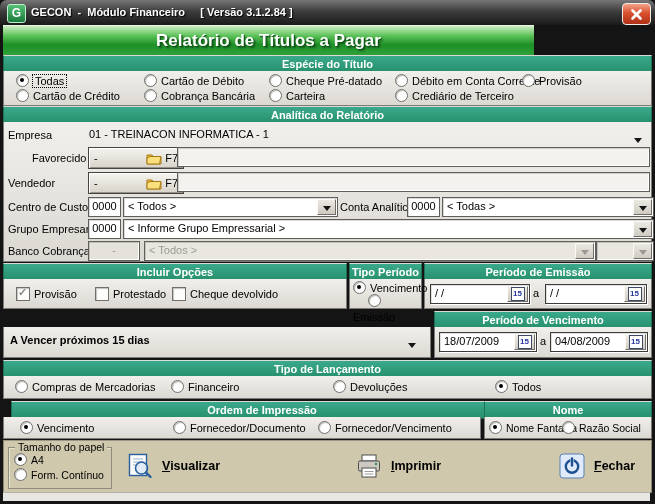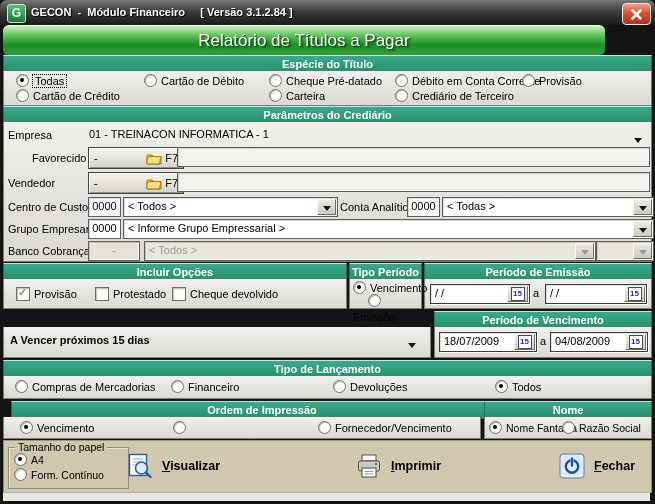--- a/index.html
+++ b/index.html
@@ -14,26 +14,26 @@
   .app-icon { left:7px; top:4px; width:17px; height:17px; border-radius:3px;
     background:linear-gradient(#55c177,#1b7a3a); border:1px solid #bfeecb;
     color:#fff; font-weight:bold; font-size:12px; text-align:center; line-height:16px; }
   .title-text { left:31px; top:6px; color:#fff; font-weight:bold; font-size:11px;
     text-shadow:1px 1px 1px #000; white-space:pre; }
   .close-btn { left:622px; top:3px; width:27px; height:20px; border-radius:4px;
     background:linear-gradient(#f3a28b,#d9512f 45%,#b03018);
     border:1px solid #f4ece6; display:flex; align-items:center; justify-content:center; cursor:pointer; }
 
   
-  .main-header { left:3px; top:25px; width:602px; height:29px;
+  .main-header { left:3px; top:25px; width:531px; height:29px;
     background:linear-gradient(#cdeec4 0%, #58c055 35%, #1d8f27 65%, #2fa339 100%);
     border-top:1px solid #e7f8e2; border-bottom:1px solid #0c5a14;
     display:flex; align-items:center; justify-content:center;
-    color:#fff; font-weight:normal; font-size:17px;
-    text-shadow:1px 1px 0 #0b5a14, 2px 2px 2px rgba(0,0,0,.45);border-radius:6px; }
+    color:#fff; font-weight:bold; font-size:17px;
+    text-shadow:1px 1px 0 #0b5a14, 2px 2px 2px rgba(0,0,0,.45); }
 
   
   .sec-h { height:16px; background:linear-gradient(#3aa98b,#27906d);
     border:1px solid #1e7257; border-top:1px solid #dcdad5;
     color:#fff; font-weight:bold; font-size:11px;
     display:flex; align-items:center; justify-content:center; }
   .panel { background:linear-gradient(#f1efeb,#dcd9d3);
     border:1px solid #7c7b77; border-top:none; }
 
   
@@ -117,20 +117,24 @@
     <span class="focus">Todas</span>
   </div>
   <div class="abs radio" style="left:16px;top:89px;">
     <span class="rb"></span>
     <span>Cartão de Crédito</span>
   </div>
   <div class="abs radio" style="left:144px;top:74px;">
     <span class="rb"></span>
     <span>Cartão de Débito</span>
   </div>
+  <div class="abs radio" style="left:144px;top:89px;">
+    <span class="rb"></span>
+    <span>Cobrança Bancária</span>
+  </div>
   <div class="abs radio" style="left:269px;top:74px;">
     <span class="rb"></span>
     <span>Cheque Pré-datado</span>
   </div>
   <div class="abs radio" style="left:269px;top:89px;">
     <span class="rb"></span>
     <span>Carteira</span>
   </div>
   <div class="abs radio" style="left:395px;top:74px;">
     <span class="rb"></span>
@@ -138,21 +142,21 @@
   </div>
   <div class="abs radio" style="left:395px;top:89px;">
     <span class="rb"></span>
     <span>Crediário de Terceiro</span>
   </div>
   <div class="abs radio" style="left:522px;top:74px;">
     <span class="rb"></span>
     <span>Provisão</span>
   </div>
 
-  <div class="abs sec-h" style="left:3px;top:106px;width:647px;">Parâmetros do Crediário</div>
+  <div class="abs sec-h" style="left:3px;top:106px;width:647px;">Analítica do Relatório</div>
   <div class="abs panel" style="left:3px;top:122px;width:647px;height:139px;"></div>
 
   <div class="abs lbl" style="left:8px;top:129px;">Empresa</div>
   <div class="abs flat-combo" style="left:85px;top:126px;width:563px;height:18px;">
     <span style="position:absolute;left:4px;top:2px;">01 - TREINACON INFORMATICA - 1</span>
     <span class="tri"></span>
   </div>
 
   <div class="abs lbl" style="left:8px;top:152px;margin-left:24px;">Favorecido</div>
   <div class="abs f7-btn" style="left:88px;top:147px;width:84px;height:20px;">
@@ -307,37 +311,38 @@
   <div class="abs panel" style="left:3px;top:417px;width:476px;height:21px;"></div>
   <div class="abs sec-h" style="left:484px;top:401px;width:166px;">Nome</div>
   <div class="abs panel" style="left:484px;top:417px;width:166px;height:21px;"></div>
 
   <div class="abs radio" style="left:20px;top:421px;">
     <span class="rb sel"></span>
     <span>Vencimento</span>
   </div>
   <div class="abs radio" style="left:173px;top:421px;">
     <span class="rb"></span>
+    <span>Fornecedor/Documento</span>
   </div>
   <div class="abs radio" style="left:318px;top:421px;">
     <span class="rb"></span>
     <span>Fornecedor/Vencimento</span>
   </div>
   <div class="abs radio" style="left:489px;top:421px;font-size:10.5px;">
     <span class="rb sel"></span>
     <span>Nome Fantasia</span>
   </div>
   <div class="abs radio" style="left:562px;top:421px;font-size:10.5px;">
     <span class="rb"></span>
     <span>Razão Social</span>
   </div>
 
   <div class="abs footer" style="left:3px;top:440px;width:647px;height:51px;"></div>
 
-  <div class="abs paper-box" style="left:8px;top:447px;width:102px;height:40px;padding-left:17px;">
+  <div class="abs paper-box" style="left:8px;top:447px;width:102px;height:40px;">
     <span class="paper-legend">Tamanho do papel</span>
     <div class="radio paper-radio" style="position:absolute;left:5px;top:5px;">
       <span class="rb sel"></span>
       <span>A4</span>
     </div>
     <div class="radio paper-radio" style="position:absolute;left:5px;top:20px;">
       <span class="rb"></span>
       <span>Form. Contínuo</span>
     </div>
   </div>

